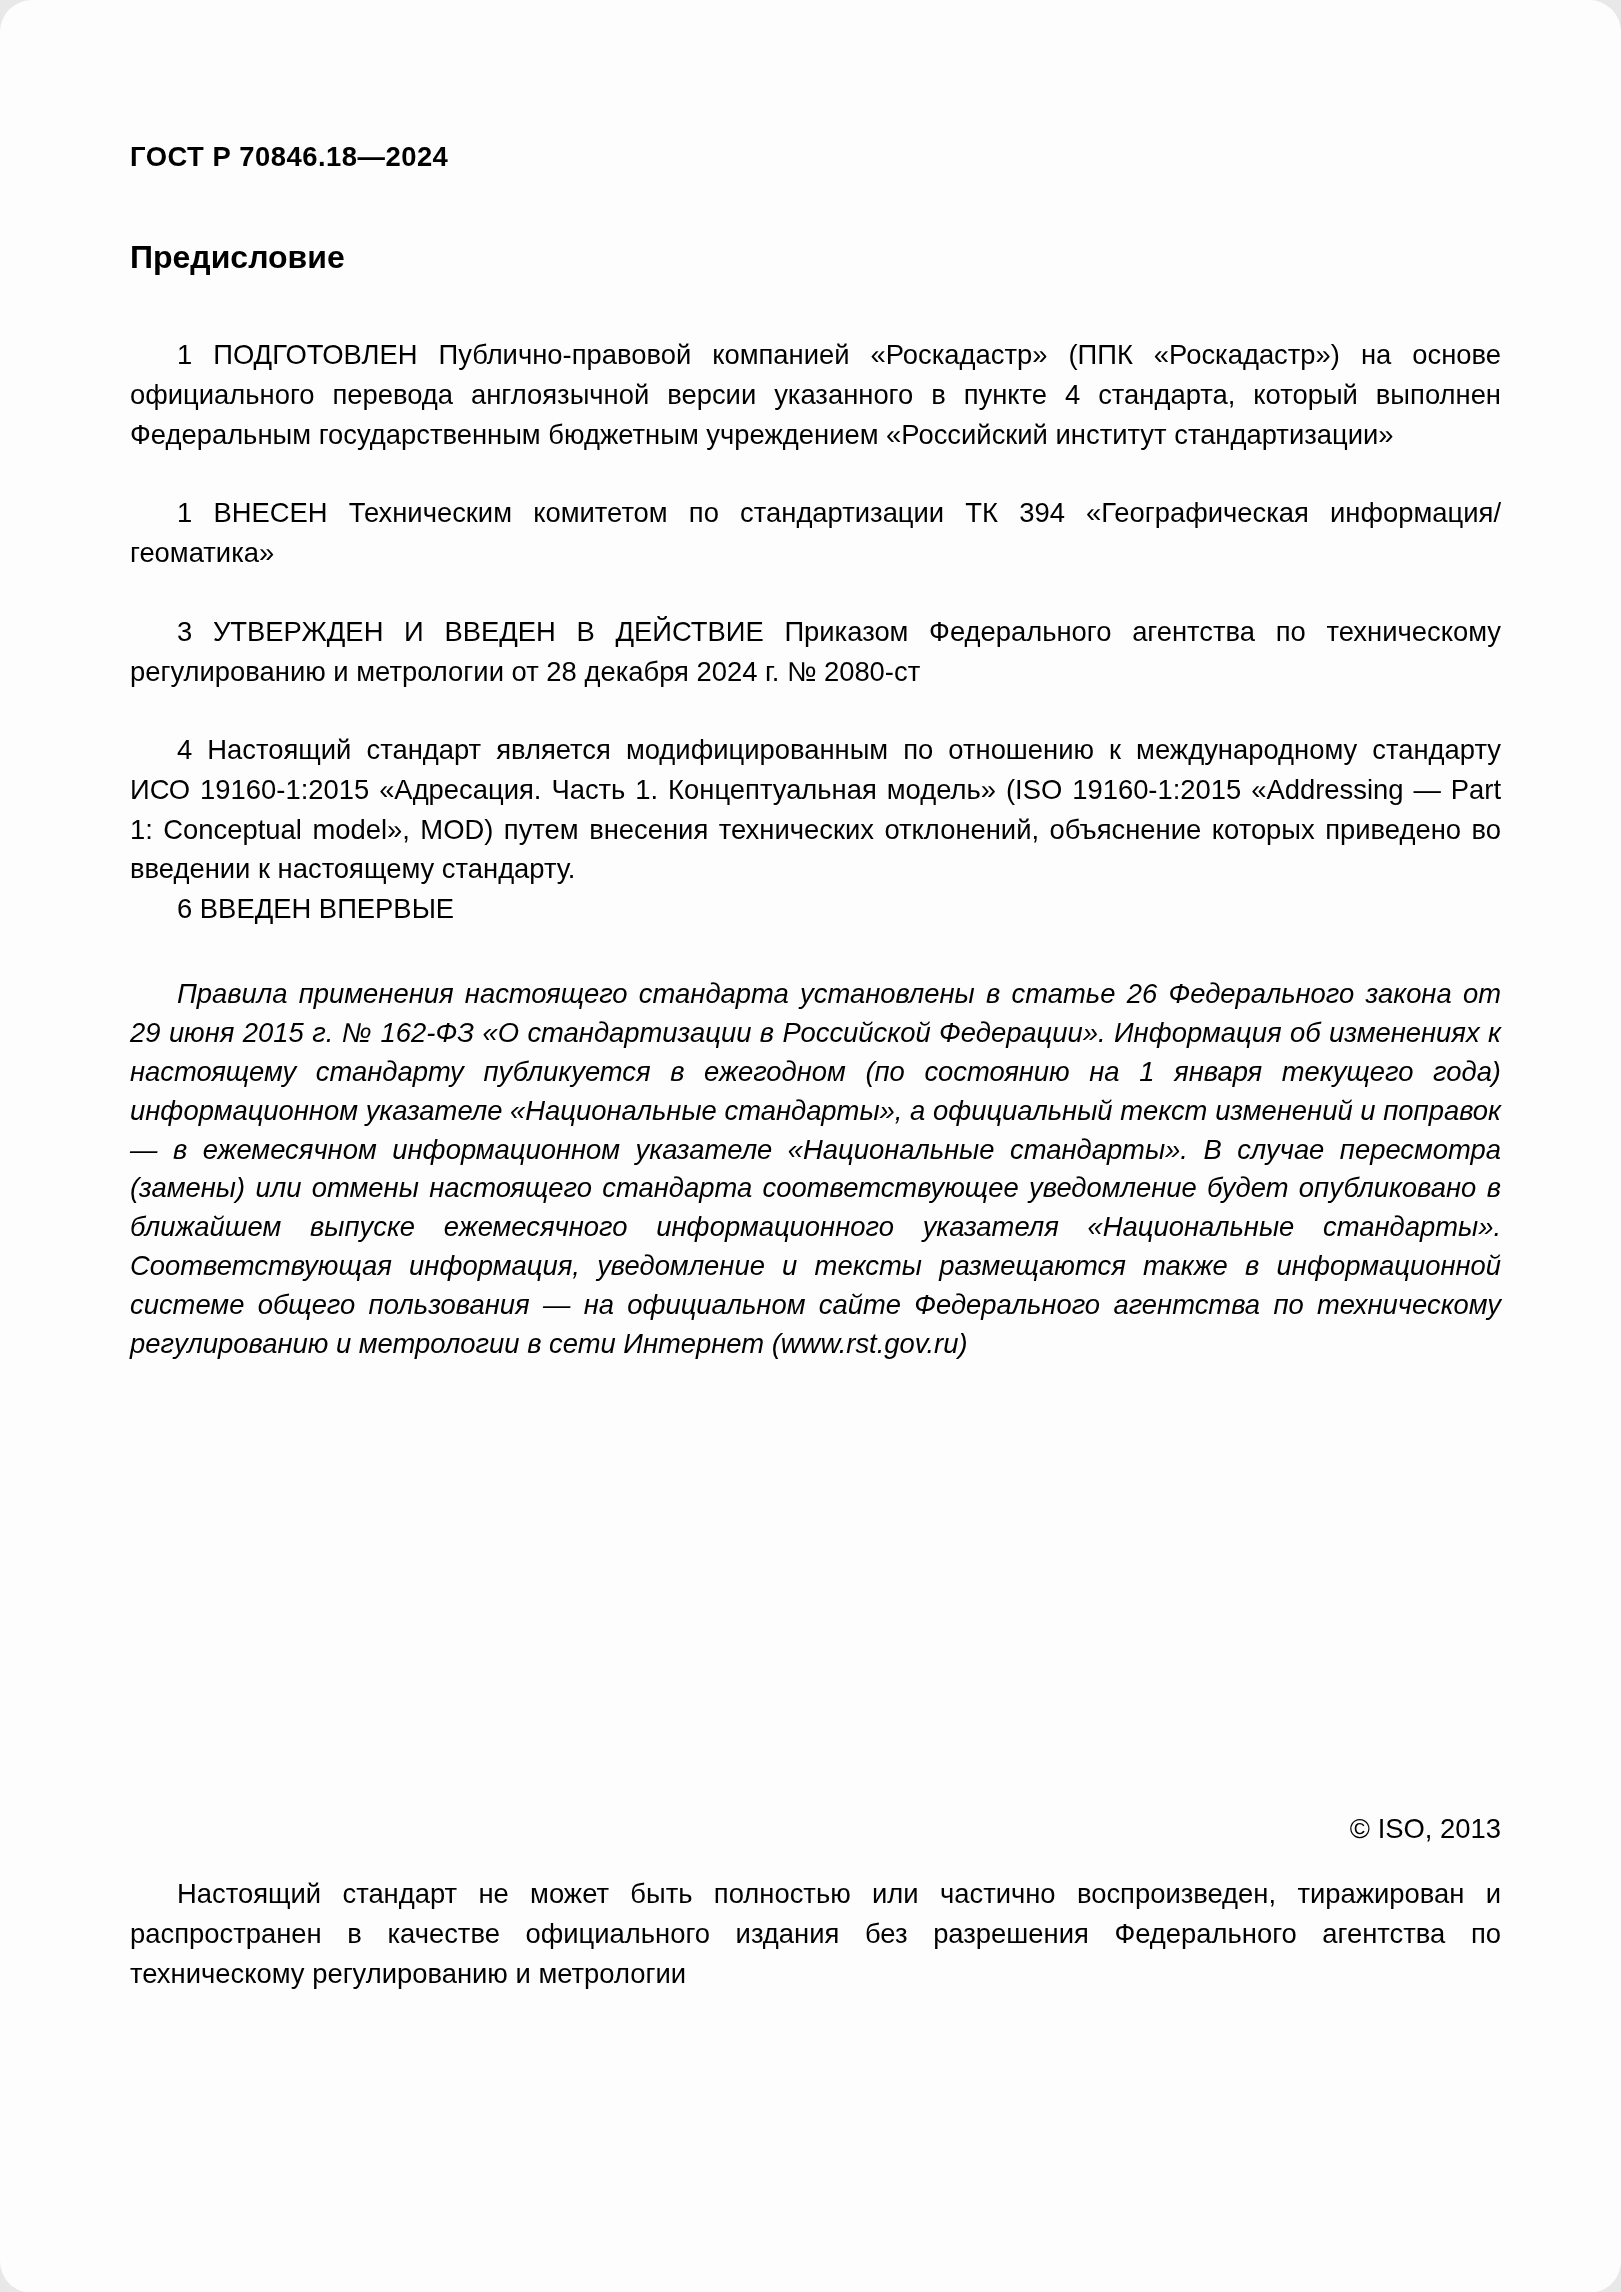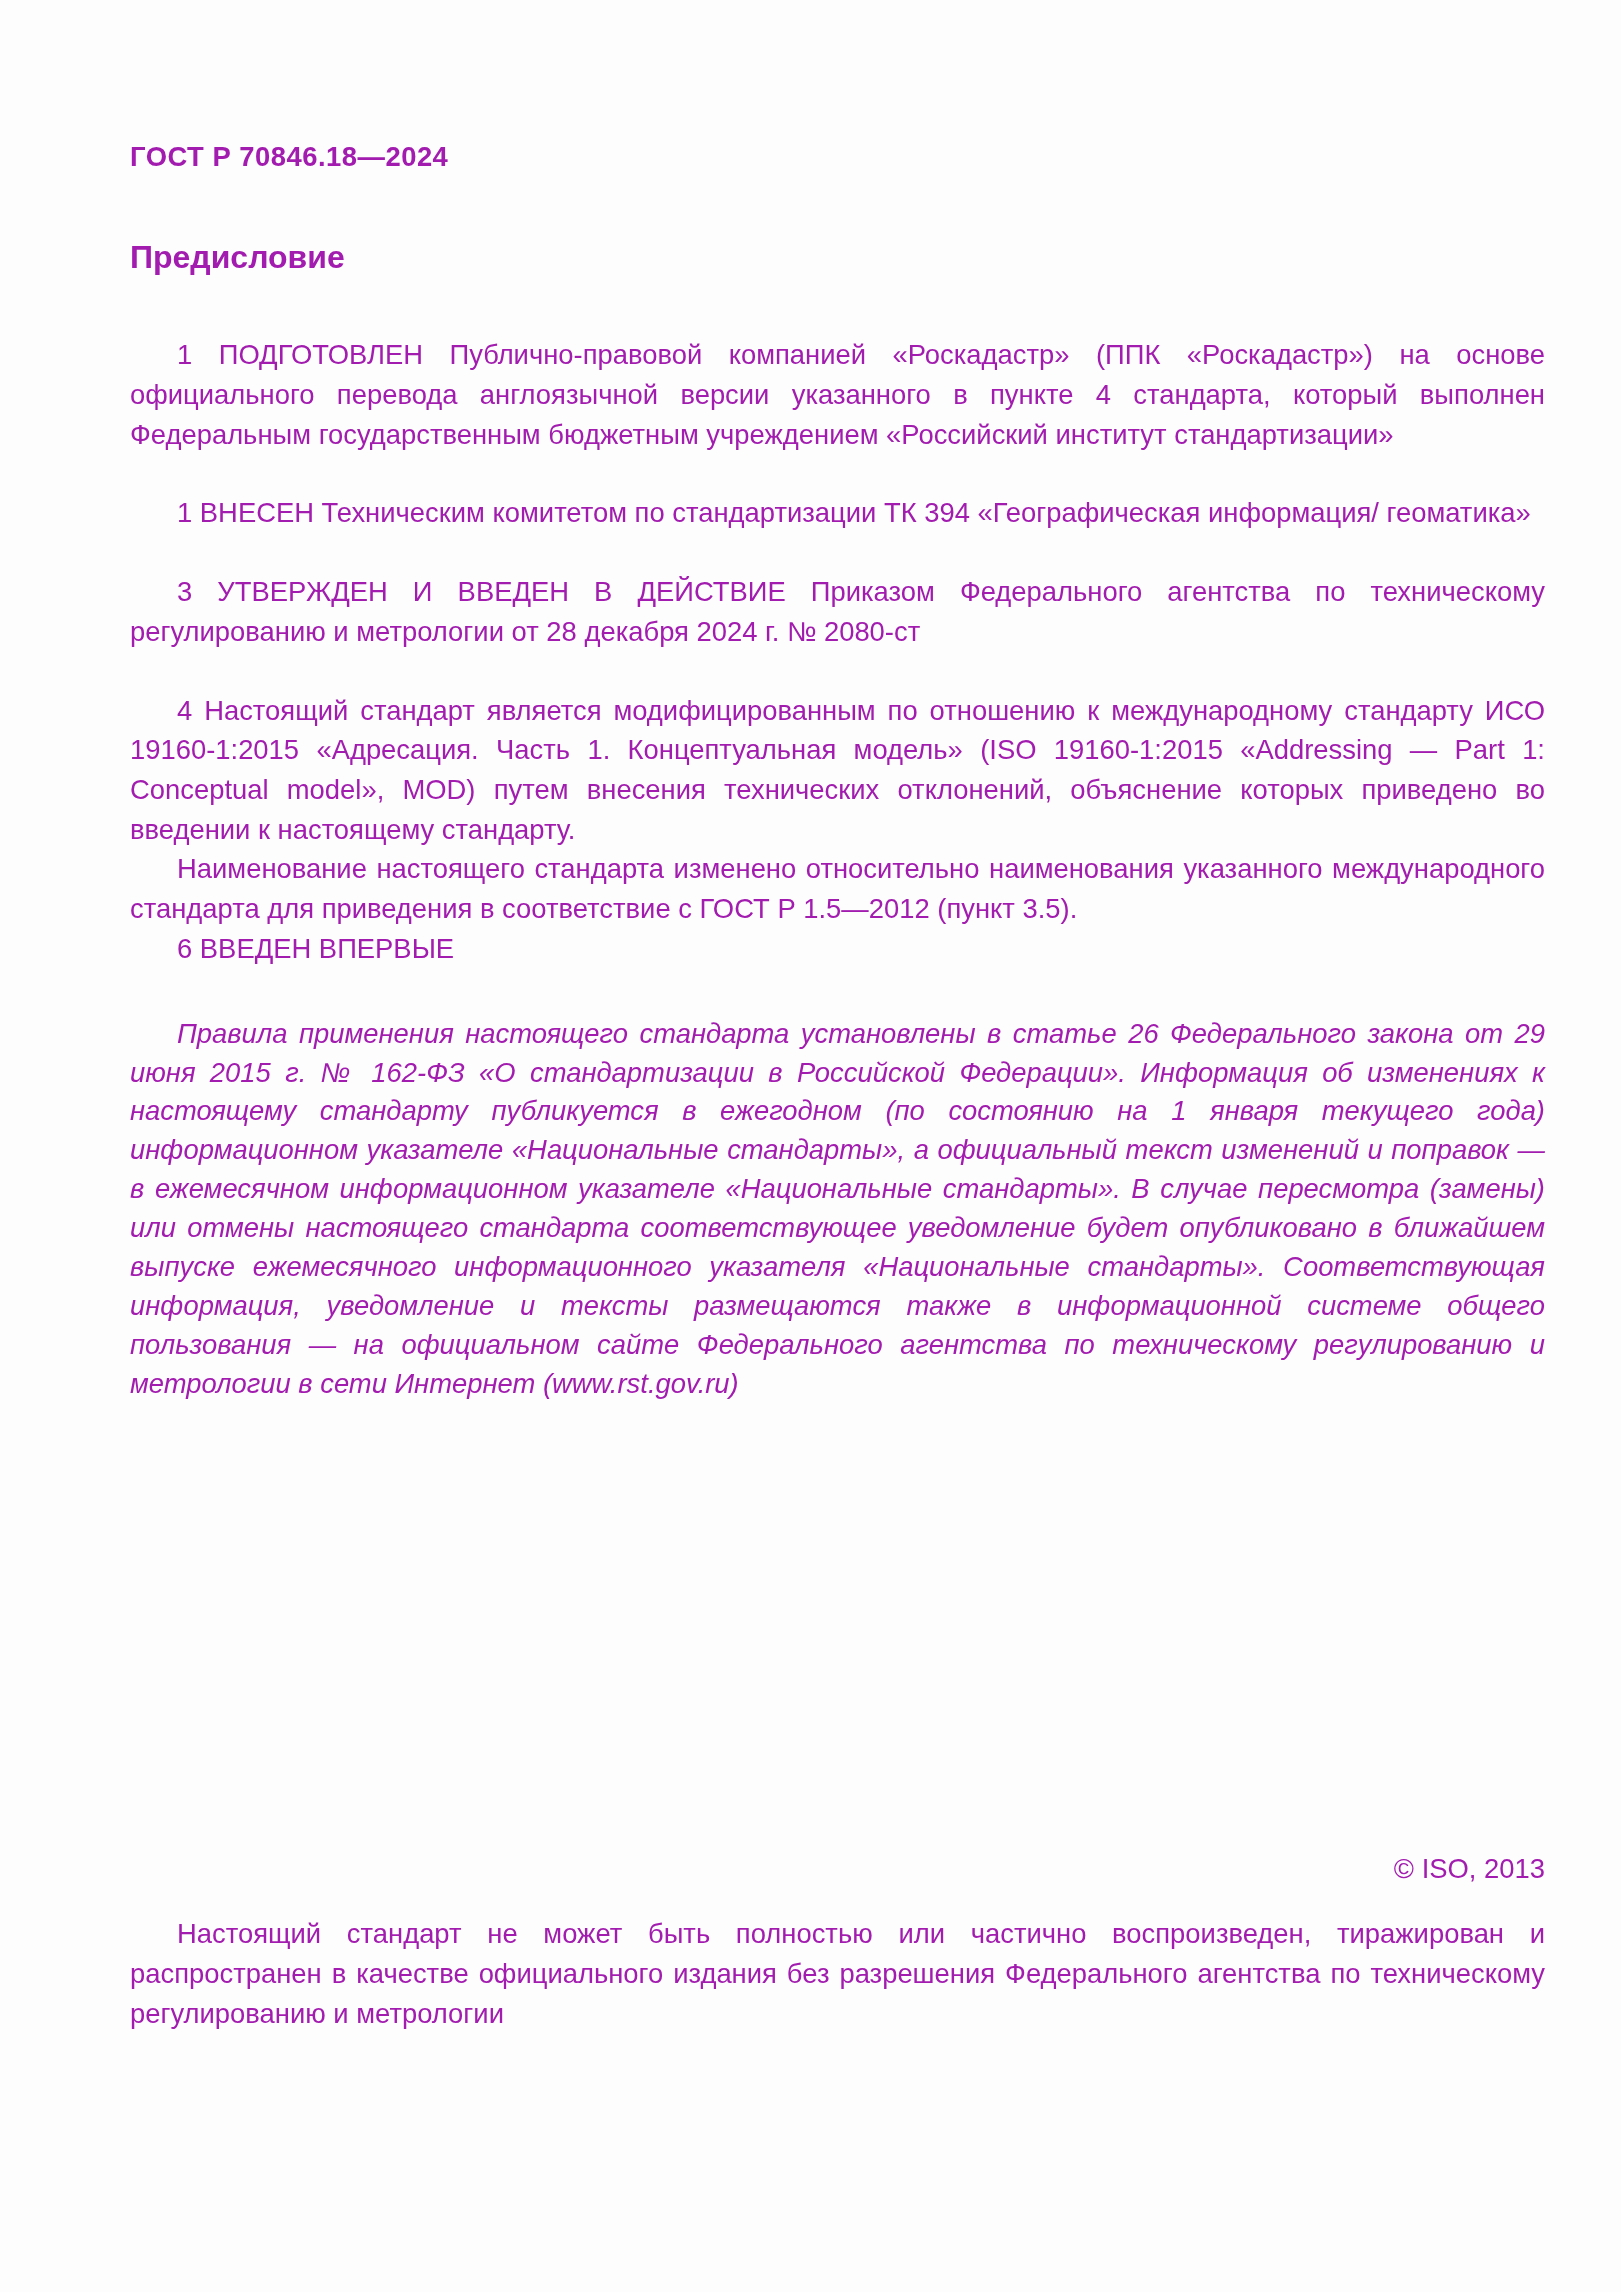--- a/index.html
+++ b/index.html
@@ -7,26 +7,27 @@
     padding: 0;
     background: #e8e8e8;
   }
   .page {
     position: relative;
     width: 1621px;
     height: 2293px;
     margin: 0 auto;
     background: #fdfdfd;
     box-sizing: border-box;
-    padding: 137px 76px 0 130px;
+    padding: 137px 120px 0 130px;
     font-family: "Liberation Sans", "DejaVu Sans", sans-serif;
     font-size: 27.4px;
     line-height: 1.45;
-    color: #a21caf;
+    color: #000000;
     overflow: hidden;
+    border-radius: 32px;
   }
   .doc-header {
     font-weight: bold;
     font-size: 27.4px;
     letter-spacing: 0.5px;
     margin: 0 0 57px 0;
   }
   .doc-title {
     text-align: left;
     font-weight: bold;
@@ -75,21 +76,20 @@
   <h1 class="doc-title">Предисловие</h1>
 
   <p class="body-par">1 ПОДГОТОВЛЕН Публично-правовой компанией «Роскадастр» (ППК «Роскадастр») на основе официального перевода англоязычной версии указанного в пункте 4 стандарта, который выполнен Федеральным государственным бюджетным учреждением «Российский институт стандартизации»</p>
 
   <p class="body-par">1 ВНЕСЕН Техническим комитетом по стандартизации ТК 394 «Географическая информация/ геоматика»</p>
 
   <p class="body-par">3 УТВЕРЖДЕН И ВВЕДЕН В ДЕЙСТВИЕ Приказом Федерального агентства по техническому регулированию и метрологии от 28 декабря 2024 г. № 2080-ст</p>
 
   <p class="body-par joined">4 Настоящий стандарт является модифицированным по отношению к международному стандарту ИСО 19160-1:2015 «Адресация. Часть 1. Концептуальная модель» (ISO 19160-1:2015 «Addressing — Part 1: Conceptual model», MOD) путем внесения технических отклонений, объяснение которых приведено во введении к настоящему стандарту.</p>
 
-  <p class="body-par joined">Наименование настоящего стандарта изменено относительно наименования указанного международного стандарта для приведения в соответствие с ГОСТ Р 1.5—2012 (пункт 3.5).</p>
 
 
   <p class="body-par">6 ВВЕДЕН ВПЕРВЫЕ</p>
 
   <div class="legal-block">
     <p>Правила применения настоящего стандарта установлены в статье 26 Федерального закона от 29 июня 2015 г. № 162-ФЗ «О стандартизации в Российской Федерации». Информация об изменениях к настоящему стандарту публикуется в ежегодном (по состоянию на 1 января текущего года) информационном указателе «Национальные стандарты», а официальный текст изменений и поправок — в ежемесячном информационном указателе «Национальные стандарты». В случае пересмотра (замены) или отмены настоящего стандарта соответствующее уведомление будет опубликовано в ближайшем выпуске ежемесячного информационного указателя «Национальные стандарты». Соответствующая информация, уведомление и тексты размещаются также в информационной системе общего пользования — на официальном сайте Федерального агентства по техническому регулированию и метрологии в сети Интернет (www.rst.gov.ru)</p>
   </div>
 
   <div class="copyright-block">
     <div>© ISO, 2013</div>

